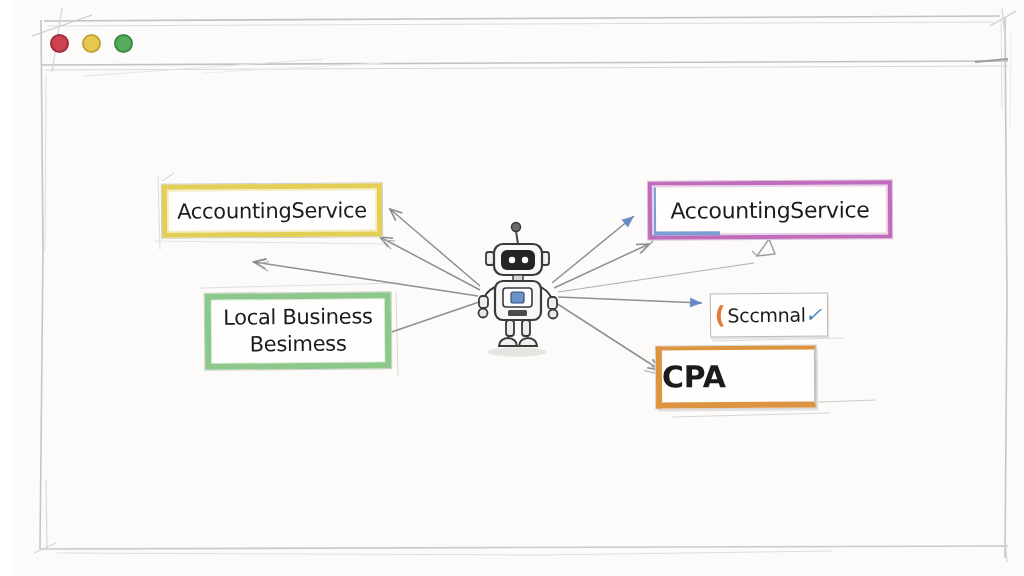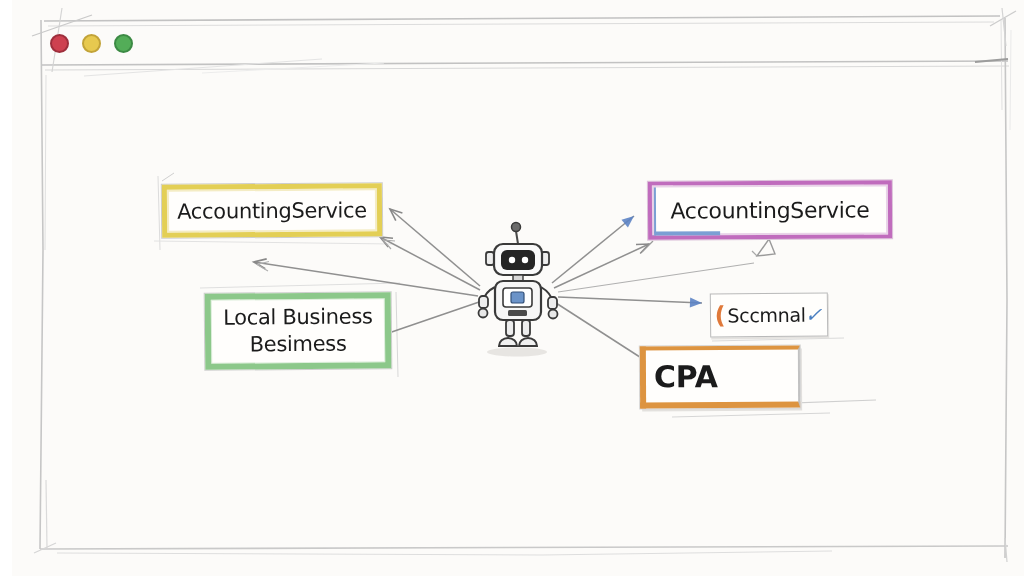--- a/index.html
+++ b/index.html
@@ -50,26 +50,26 @@
   }
   .node-scomnal {
     left:698px; top:293px; width:118px; height:44px;
     border:1px solid #b9b9b9; transform:rotate(-0.6deg);
     box-shadow:1px 2px 0 #e4e2df;
     font-size:19px; gap:1px;
   }
   .node-scomnal .paren { color:#e0793a; font-size:24px; font-weight:bold; margin-right:1px; }
   .node-scomnal .mark  { color:#4a7fc1; font-size:20px; font-weight:bold; transform:skewX(-18deg); }
   .node-cpa {
-    left:628px; top:346px; width:160px; height:62px;
+    left:644px; top:346px; width:160px; height:62px;
     border-top:4px solid #dd9440; border-left:6px solid #dd9440;
     border-bottom:6px solid #dd9440; border-right:2px solid #c2c2c2;
     transform:rotate(-0.3deg);
     box-shadow:0 0 0 1px #d6d6d6, 2px 3px 0 #e3e1de;
-    font-size:30px; font-weight:bold; justify-content:flex-start; padding-left:8px;
+    font-size:30px; font-weight:bold; justify-content:flex-start; padding-left:0;
   }
 </style>
 </head>
 <body>
 
 <div class="canvas">
 
   <svg class="layer" id="frame-layer" viewBox="0 0 1024 576" fill="none">
 
     <path d="M32,21 L988,16" stroke="#c2c2c2" stroke-width="1.6"></path>

